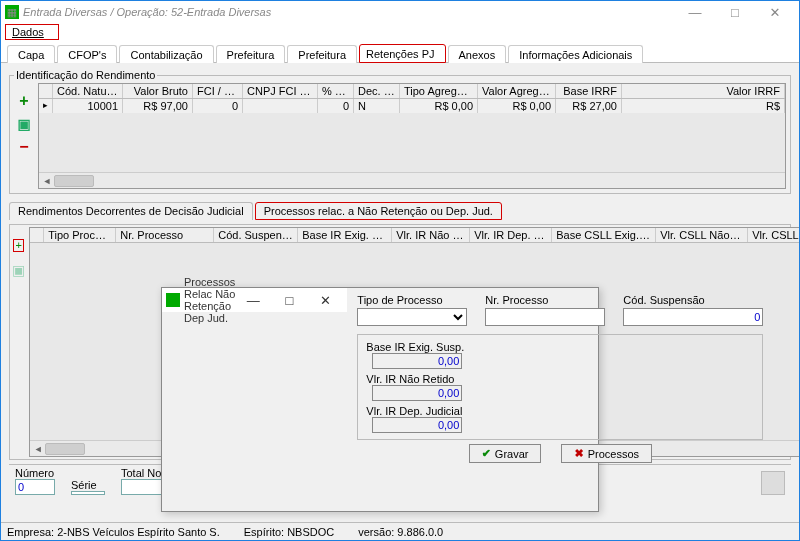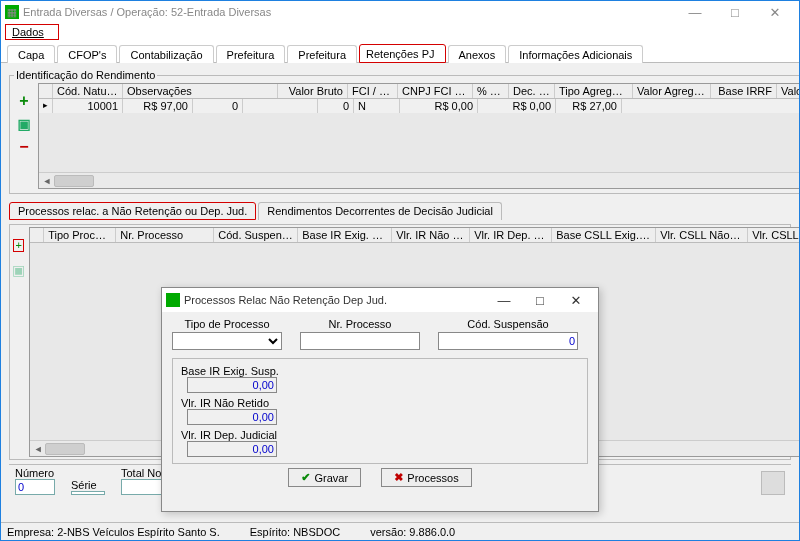--- a/index.html
+++ b/index.html
@@ -20,21 +20,21 @@
   .titlebar {
     height: 22px;
     background: #fff;
     display: flex;
     align-items: center;
     padding: 0 4px;
     color: #888;
     font-size: 11px;
   }
   .titlebar .app-icon { width:14px; height:14px; background:#0a0; margin-right:4px; display:inline-flex; align-items:center; justify-content:center;}
-  .titlebar .title { flex:1; }
+  .titlebar .title { flex:1;font-style:italic; }
   .titlebar .winbtn {
     width: 40px; height: 22px;
     display:flex; align-items:center; justify-content:center;
     color:#888; font-size:13px;
   }
   
   .menubar {
     height: 18px;
     background: #fff;
     display:flex; align-items:center;
@@ -170,47 +170,47 @@
     display:flex; gap:16px; align-items:flex-end;
     padding:2px 6px;
     border-top:1px solid #bbb;
     background:#f0f0f0;
   }
   .footer-field { display:flex; flex-direction:column; font-size:11px;}
   .footer-field .val { border:1px solid #7aa; background:#fff; color:#0000cc; padding:1px 2px; min-width:40px; text-align:left;}
   .footer-field .val.right { text-align:right; min-width:90px;}
   .footer-ic { margin-left:auto; width:24px; height:24px; background:#ddd; border:1px solid #bbb;}
   .status {
-    display:flex; gap:30px; align-items:center;
+    display:flex; gap:24px; align-items:center;
     height:18px;
     border-top:1px solid #bbb;
     padding:0 6px;
     font-size:11px;
     background:#f0f0f0;
   }
   
   .dialog {
     position:absolute;
     left:160px; top:286px;
     width:438px; height:225px;
     background:#f0f0f0;
     border:1px solid #888;
     box-shadow:2px 2px 8px rgba(0,0,0,.2);
-    display:flex; flex-direction:column;
+    display:flex; flex-direction:row;
   }
   .dlg-titlebar {
     height:24px; background:#fff; display:flex; align-items:center;
     padding:0 4px; font-size:11px; color:#333;
   }
   .dlg-titlebar .title { flex:1; }
   .dlg-titlebar .winbtn { width:36px; text-align:center; font-size:13px;}
   .dlg-body { flex:1; padding:6px 10px 2px 10px; display:flex; flex-direction:column;}
   .dlg-row1 { display:flex; gap:18px; }
   .dlg-field { display:flex; flex-direction:column; font-size:11px; }
-  .dlg-field label { margin-bottom:2px;text-align:center;}
+  .dlg-field label { margin-bottom:2px;}
   .dlg-field select, .dlg-field input[type=text] {
     border:1px solid #888; height:18px; font-size:11px; padding:0 2px; background:#fff;
   }
   .dlg-field input.readonly { color:#0000cc; text-align:right; border:1px solid #888;}
   .dlg-group {
     border:1px solid #bbb; margin-top:8px; padding:6px 8px 2px 8px;
   }
   .dlg-num { display:flex; flex-direction:column; margin-bottom:4px; font-size:11px;}
   .dlg-num .numval {
     border:1px solid #888; width:90px; text-align:right; color:#0000cc; padding:1px 2px;
@@ -259,21 +259,20 @@
     <div class="grid-wrap">
       <div class="side-btns">
         <span class="ic plus">+</span>
         <span class="ic view">▣</span>
         <span class="ic minus">−</span>
       </div>
       <div class="grid">
         <div class="grid-head">
           <div class="gh rowmark"></div>
           <div class="gh" style="width:70px">Cód. Natureza</div>
-          <div class="gh" style="width:155px">Observações</div>
           <div class="gh right" style="width:70px">Valor Bruto</div>
           <div class="gh right" style="width:50px">FCI / SCP</div>
           <div class="gh" style="width:75px">CNPJ FCI / SCP</div>
           <div class="gh right" style="width:36px">% SCP</div>
           <div class="gh" style="width:46px">Dec. Jud.</div>
           <div class="gh right" style="width:78px">Tipo Agregada</div>
           <div class="gh right" style="width:78px">Valor Agregado</div>
           <div class="gh right" style="width:66px">Base IRRF</div>
           <div class="gh right" style="flex:1">Valor IRRF</div>
         </div>
@@ -296,22 +295,22 @@
           <span class="arrow">◄</span>
           <span class="thumb"></span>
           <span class="track"></span>
 
         </div>
       </div>
     </div>
   </fieldset>
 
   <div class="subtabs">
+    <div class="subtab">Rendimentos Decorrentes de Decisão Judicial</div>
     <div class="subtab highlight">Processos relac. a Não Retenção ou Dep. Jud.</div>
-    <div class="subtab">Rendimentos Decorrentes de Decisão Judicial</div>
   </div>
 
   <div class="proc-area">
     <div class="proc-side">
       <span class="ic plus plusbox">+</span>
       <span class="ic view" style="opacity:.4">▣</span>
     </div>
     <div class="proc-grid">
       <div class="grid-head">
         <div class="gh rowmark"></div>

